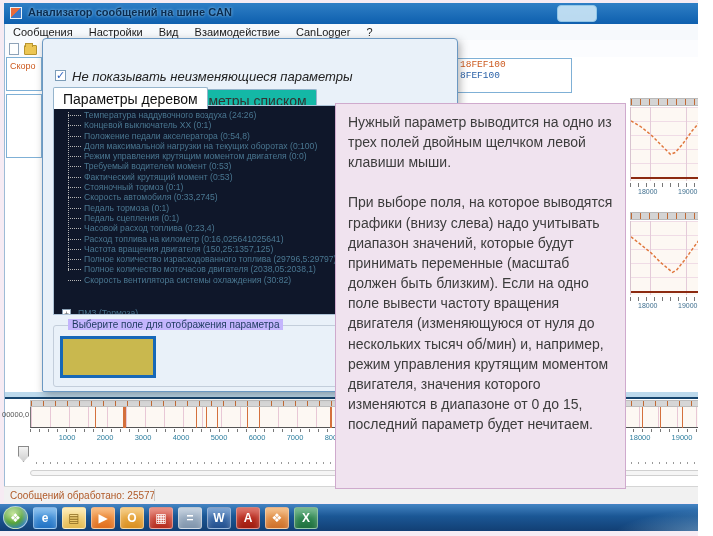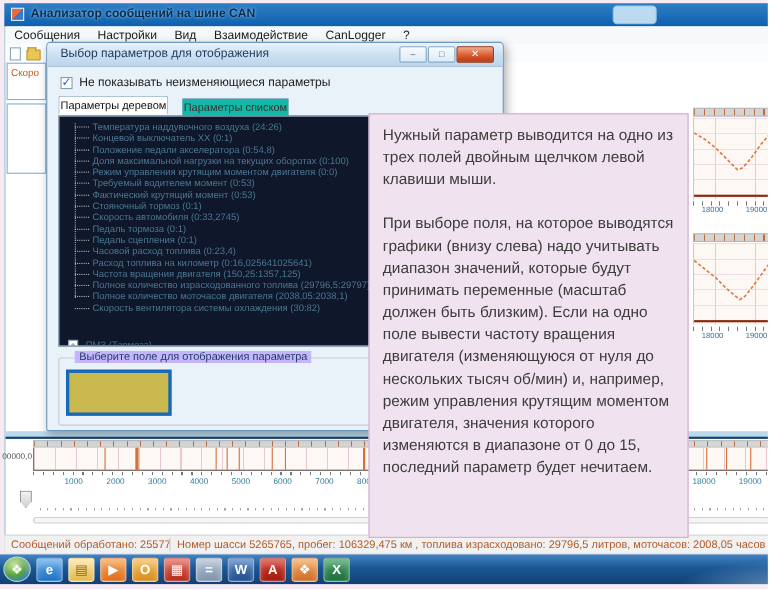--- a/index.html
+++ b/index.html
@@ -112,22 +112,22 @@
     border-radius:3px 3px 0 0; }
   .dlg-title { position:absolute; left:12px; top:4px; font-size:11px; color:#1d3a5f; white-space:nowrap; }
   .dlg-btns { position:absolute; right:8px; top:3px; display:flex; gap:1px; }
   .dlg-btn { width:25px; height:15px; background:linear-gradient(#f7fbfe,#dcebf7);
     border:1px solid #8badc9; border-radius:2px; font-size:8px; color:#44607c;
     display:flex; align-items:center; justify-content:center; }
   .dlg-btn.close { width:34px; background:linear-gradient(#f0a988,#d9572b 60%,#b63c14);
     border-color:#8c3012; color:#fff; font-size:9px; font-weight:bold; }
   .dlg-check { position:absolute; left:12px; top:31px; width:11px; height:11px; background:#fff;
     border:1px solid #7d9db8; font-size:11px; line-height:9px; color:#2f64c1; text-align:center; }
-  .dlg-check-label { position:absolute; left:29px; top:30px; font-size:11px; color:#222; white-space:nowrap; }
-  .tab { position:absolute; top:48px; padding:3px 1px 2px; font-size:10px; border:1px solid #95b4cc;
+  .dlg-check-label { position:absolute; left:29px; top:30px; font-size:13px; color:#222; white-space:nowrap;font-style:italic; }
+  .tab { position:absolute; top:48px; padding:3px 9px 2px; font-size:14px; border:1px solid #95b4cc;
     border-bottom:none; border-radius:2px 2px 0 0; }
   .tab.active { left:10px; background:#fff; color:#111; z-index:2; }
   .tab.inactive { left:122px; top:50px; background:#14b8a6; color:#333; }
   .tree-box { position:absolute; left:10px; top:66px; width:396px; height:210px;
     background:#0f172a; border:1px solid #aec3d6; overflow:hidden; }
   .tree-scrollbtn { position:absolute; right:1px; top:1px; width:15px; height:14px;
     background:#f1f5fa; border:1px solid #cfdceb; font-size:6px; color:#9ab0c4;
     display:flex; align-items:center; justify-content:center; }
   .tree-rows { position:absolute; left:4px; top:4px; right:20px; }
   .tree-rows::before { content:""; position:absolute; left:10px; top:2px; bottom:14px;
@@ -177,20 +177,25 @@
 
   <div class="toolbar"></div>
   <span class="icon-newdoc"></span>
   <span class="icon-folder"></span>
 
   <div class="left-box-a">
     <div class="it">Скоро</div>
   </div>
   <div class="left-box-b"></div>
 
+  <div class="canid-list">
+
+  <div class="canid-row" style="color: rgb(204, 90, 31);">18FEF100</div>
+      <div class="canid-row" style="color: rgb(43, 98, 168);">8FEF100</div>
+    </div>
 
   <div class="side-chart" id="sc1">
     <div class="sc-strip"></div>
     <div class="sc-plot">
       <svg viewBox="0 0 76 74">
         <polyline points="0,14 10,20 20,28 30,38 40,48 45,46 52,38 62,24 76,8" fill="none" stroke="#e0763c" stroke-width="1.5" stroke-dasharray="3,2"></polyline>
       </svg>
       <div class="sc-redline"></div>
     </div>
     <div class="sc-tickrow"></div>
@@ -250,32 +255,23 @@
       <span class="bc-tick" style="left: 652px;">19000</span>
     </div>
 
   <div class="tb-thumb"></div>
   <div class="tb-ticks"></div>
   <div class="groove2"></div>
 
   <div class="statusbar">
     <span class="sb-cell1">Сообщений обработано: 25577</span>
     <span class="sb-div"></span>
-    <span class="sb-cell2">Номер шасси  5265765, пробег: 106329,475 км , топлива израсходовано: 29796,5 литров, моточасов: 2008,05 часов</span>
   </div>
 
   <div class="dialog">
-    <div class="dlg-titlebar">
-      <span class="dlg-title">Выбор параметров для отображения</span>
-      <span class="dlg-btns">
-        <span class="dlg-btn">–</span>
-        <span class="dlg-btn">□</span>
-        <span class="dlg-btn close">✕</span>
-      </span>
-    </div>
     <span class="dlg-check">✓</span>
     <span class="dlg-check-label">Не показывать неизменяющиеся параметры</span>
     <span class="tab active">Параметры деревом</span>
     <span class="tab inactive">Параметры списком</span>
 
     <div class="tree-box">
       <span class="tree-scrollbtn">▲</span>
       <div class="tree-rows">
 
       <div class="tree-row">Температура наддувочного воздуха (24:26)</div>

